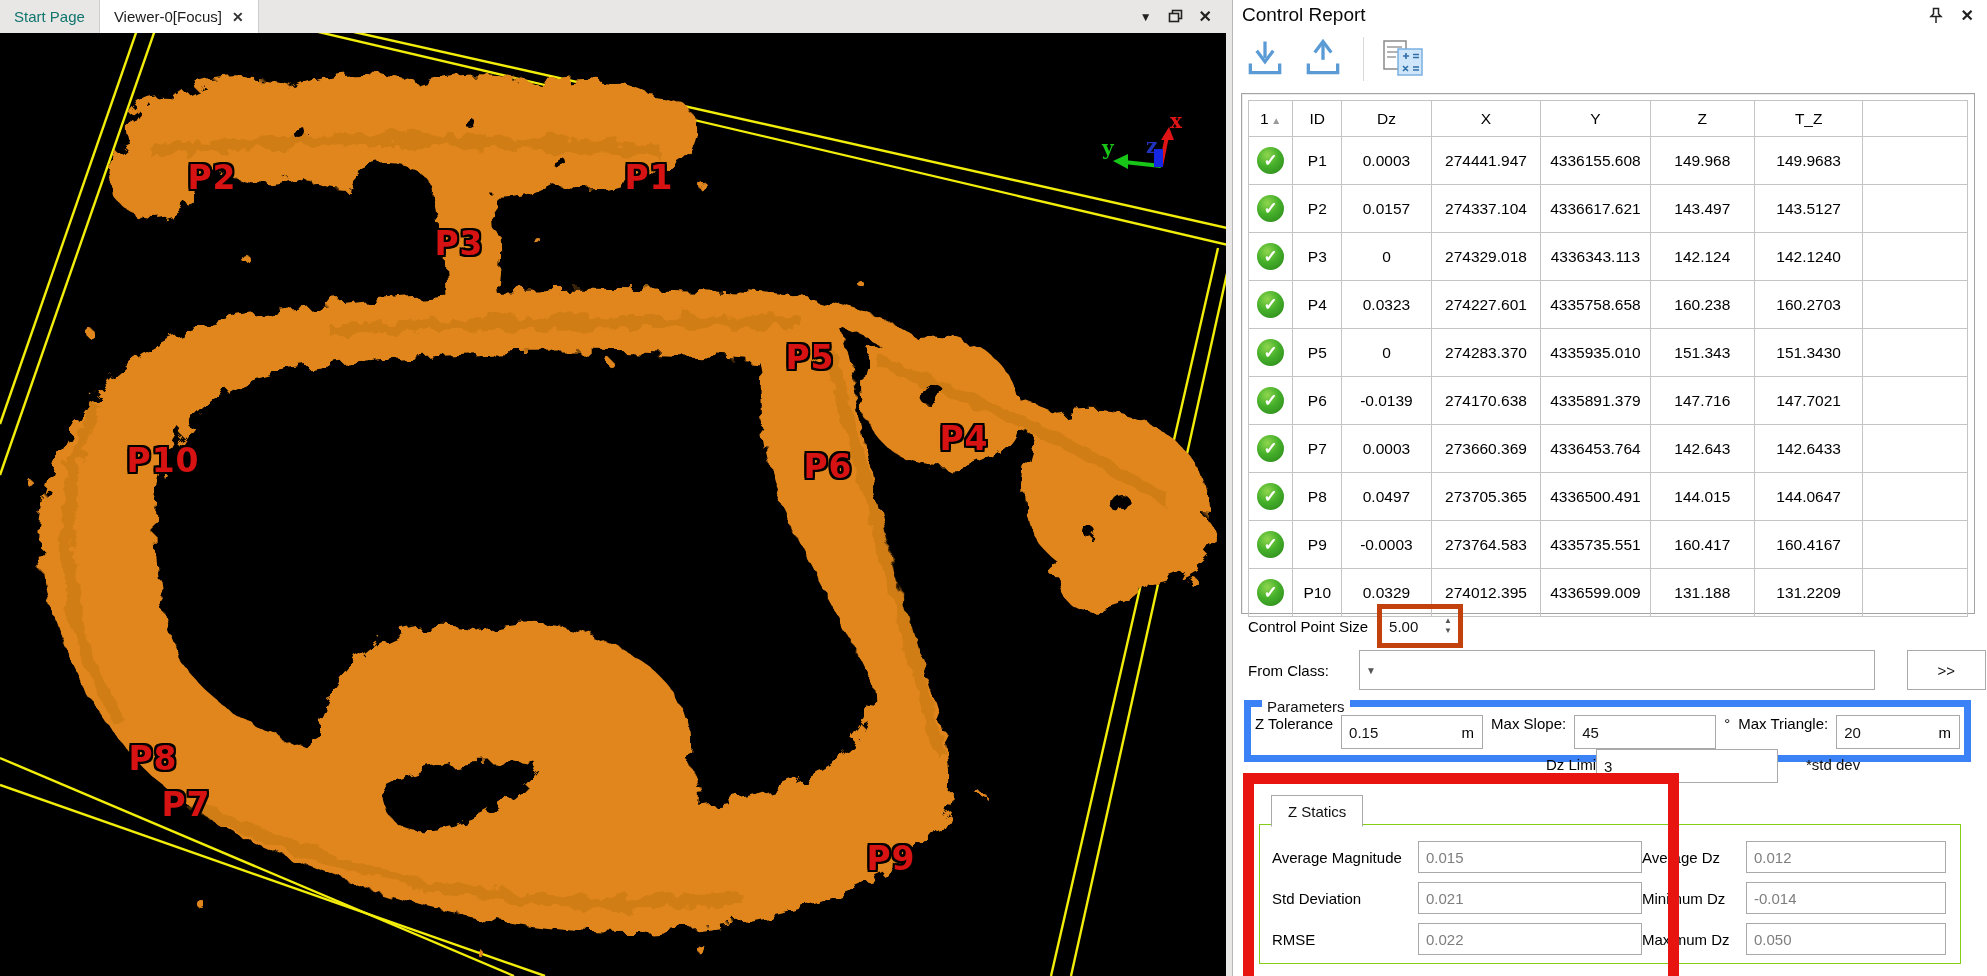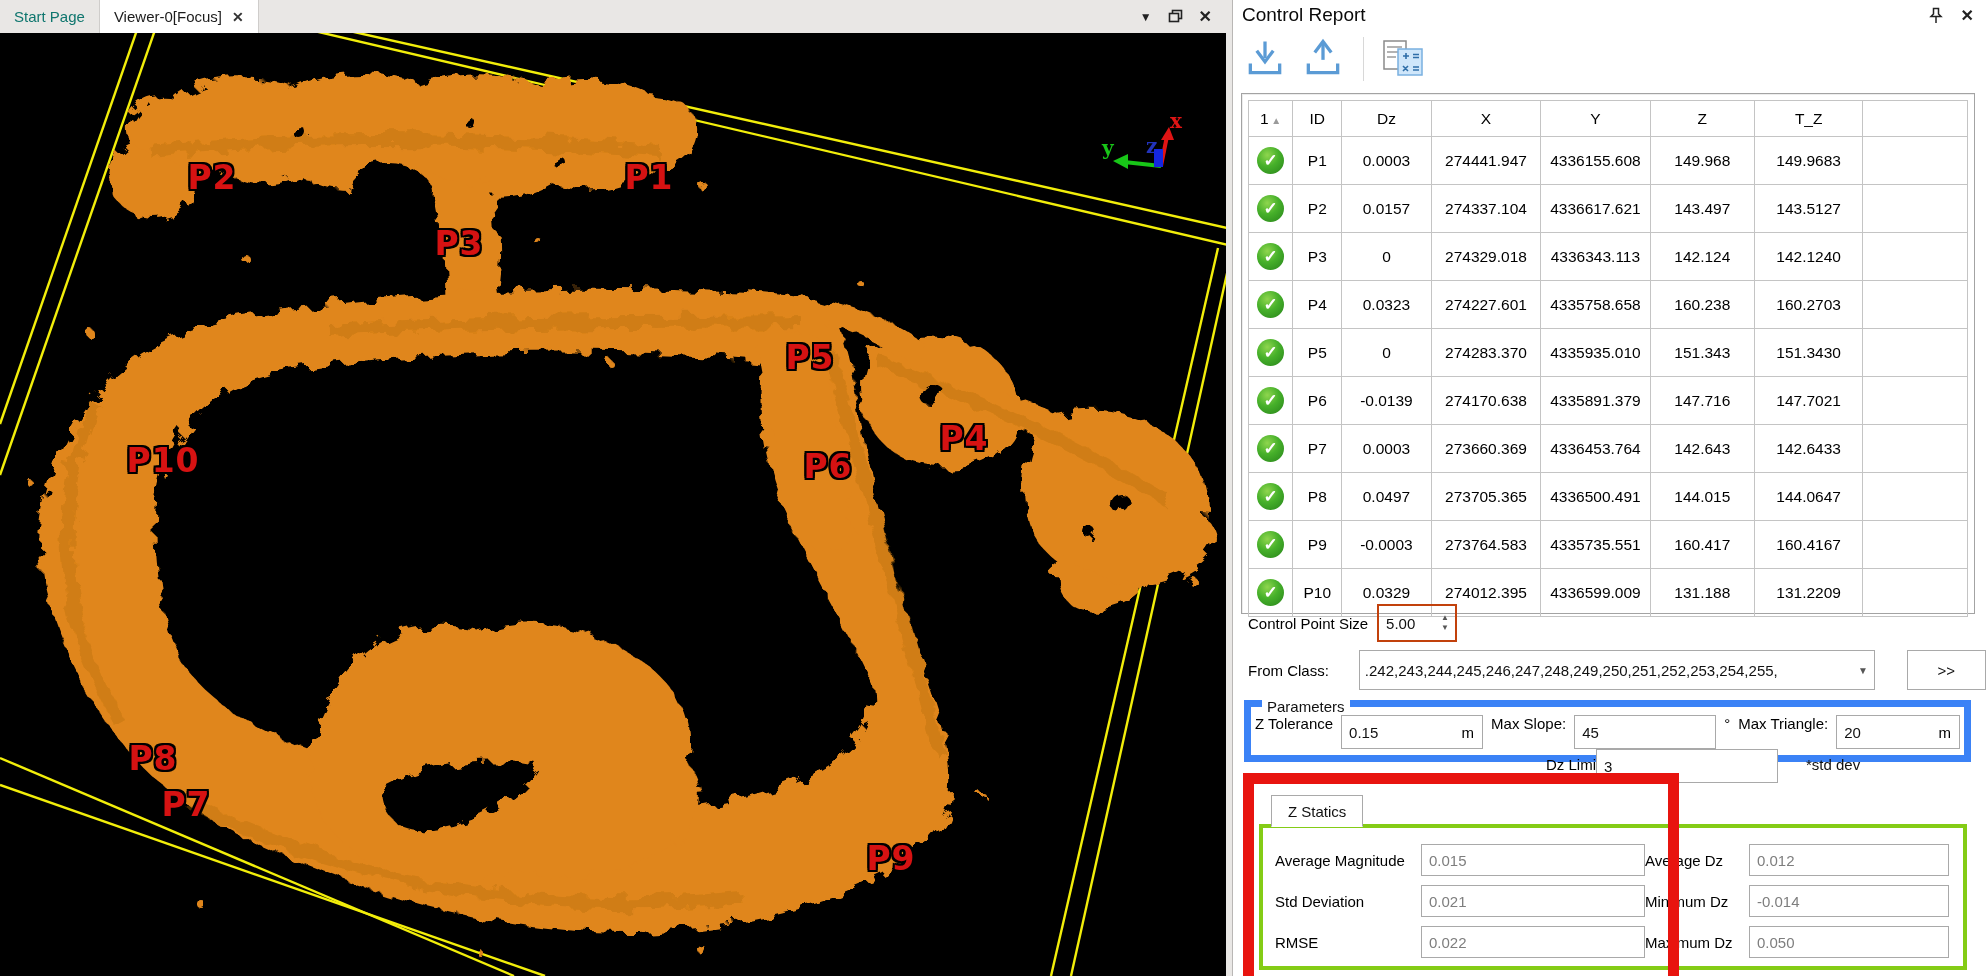--- a/index.html
+++ b/index.html
@@ -46,21 +46,21 @@
   table.ctl th{height:33px;}
   table.ctl td{height:45px;}
   .sort{color:#9a9a9a;font-size:10px;}
   .chk{display:inline-block;width:27px;height:27px;border-radius:50%;color:#fff;font-weight:bold;
        font-size:17px;line-height:27px;text-align:center;
        background:radial-gradient(circle at 38% 30%, #8fd64e 0%, #46b02a 45%, #27831a 100%);}
 
   .row-cps{position:absolute;left:15px;top:604px;display:flex;align-items:center;}
   .row-fc{position:absolute;left:15px;top:650px;display:flex;align-items:center;gap:16px;}
   .lbl{color:#000;}
-  .spin{margin-left:9px;width:76px;height:34px;border:2px solid #c2410c;display:flex;align-items:center;}
+  .spin{margin-left:9px;width:76px;height:34px;border:5px solid #c2410c;display:flex;align-items:center;}
   .spin .v{flex:1;padding-left:7px;}
   .spin .btns{width:20px;display:flex;flex-direction:column;align-items:center;justify-content:center;
               font-size:8px;color:#555;line-height:1.2;}
   .combo{margin-left:14px;width:514px;height:38px;border:1px solid #a9a9a9;display:flex;align-items:center;}
   .combo .ctext{flex:1;padding-left:5px;font-size:15px;white-space:nowrap;overflow:hidden;}
   .combo .carr{width:22px;color:#555;font-size:10px;text-align:center;}
   .btn-expand{margin-left:16px;width:77px;height:38px;border:1px solid #a9a9a9;background:#fff;
               font-size:15px;display:flex;align-items:center;justify-content:center;}
 
   .groupbox{position:absolute;left:11px;top:700px;width:713px;height:48px;border:7px solid #3b82f6;}
@@ -71,21 +71,21 @@
   .tbox .tu{position:absolute;right:8px;color:#000;}
   .w140{width:140px;} .w150{width:150px;}
 
   .row-dz{position:absolute;left:0;top:749px;width:100%;height:36px;}
   .row-dz .lbl{position:absolute;left:313px;top:7px;}
   .row-dz .tbox{position:absolute;left:363px;top:0;width:180px;}
   .row-dz .note{position:absolute;left:573px;top:7px;}
 
   .zs-tab{position:absolute;left:38px;top:795px;height:30px;padding:0 16px;border:1px solid #a9a9a9;
           border-bottom:1px solid #fff;background:#fff;display:flex;align-items:center;z-index:2;}
-  .zs-box{position:absolute;left:26px;top:824px;width:700px;height:138px;border:4px solid #84cc16;background:#fff;}
+  .zs-box{position:absolute;left:26px;top:824px;width:700px;height:138px;border:1px solid #84cc16;background:#fff;}
   .zs-grid{position:absolute;left:12px;top:16px;right:10px;display:grid;
            grid-template-columns:146px 224px 104px 200px;grid-row-gap:9px;align-items:center;}
   .statbox{height:30px;border:1px solid #a9a9a9;color:#7e7e7e;display:flex;align-items:center;
            padding-left:7px;background:#fff;}
 
   .red-rect{position:absolute;left:1243px;top:773px;width:414px;height:198px;
             border:11px solid #e8140f;z-index:50;pointer-events:none;}
 </style>
 </head>
 <body>
@@ -400,21 +400,20 @@
         <span class="btns">
             <span>▲</span>
             <span>▼</span>
           </span>
       </div>
     </div>
 
     <div class="row-fc">
       <span class="lbl">From Class:</span>
       <div class="combo">
-        <span class="ctext">.242,243,244,245,246,247,248,249,250,251,252,253,254,255,</span>
         <span class="carr">▼</span>
       </div>
       <div class="btn-expand">
         <span>&gt;&gt;</span>
       </div>
     </div>
 
     <div class="groupbox">
       <span class="gb-legend">Parameters</span>
       <div class="gb-row">

